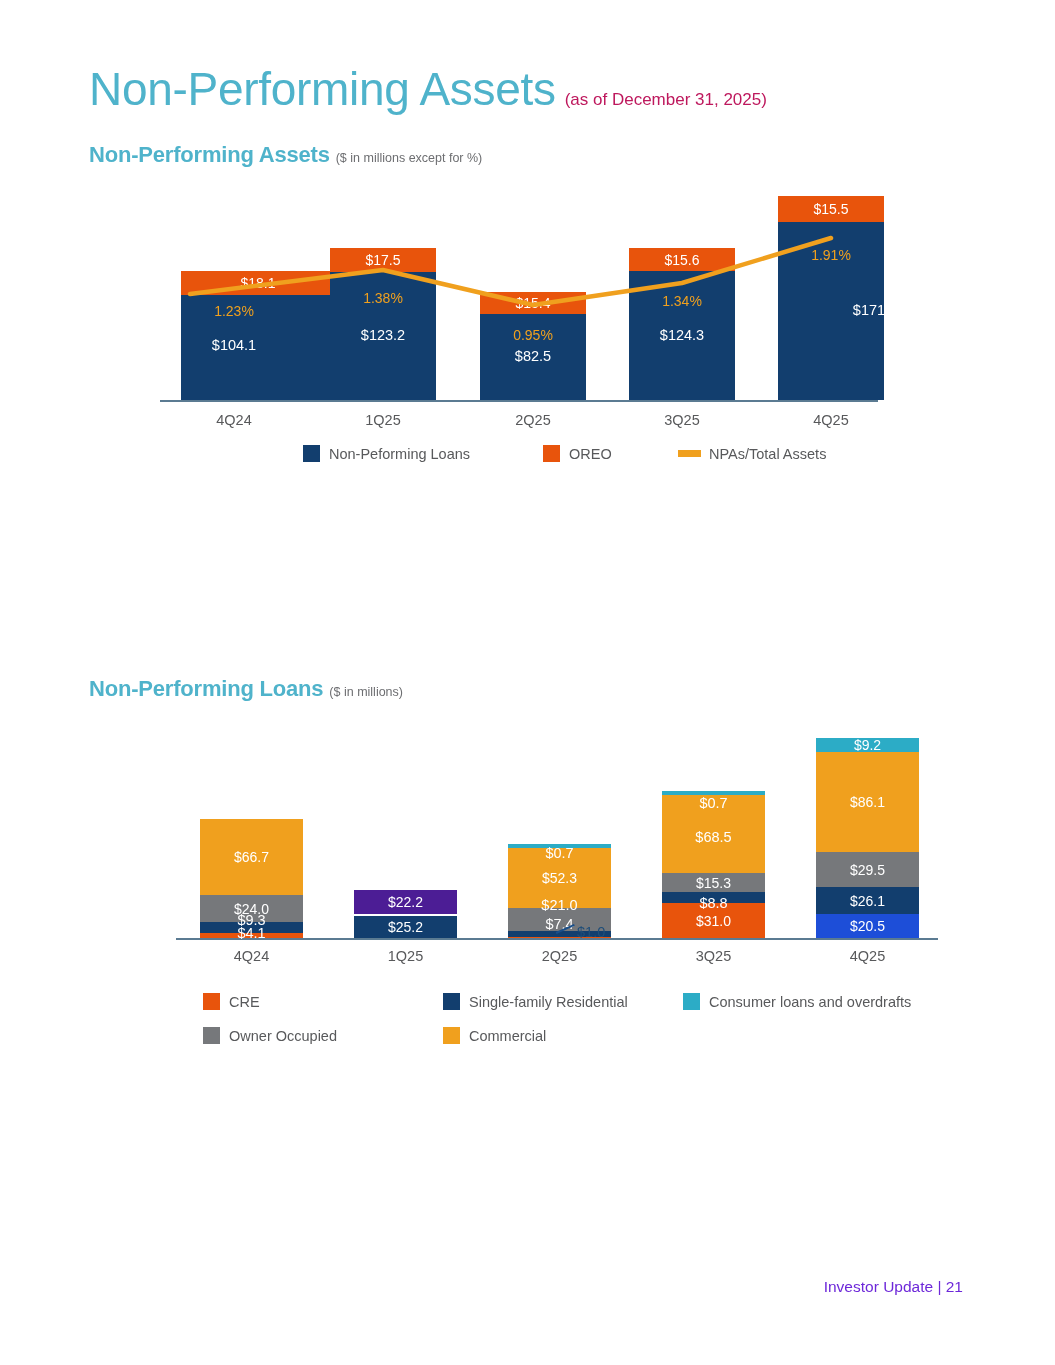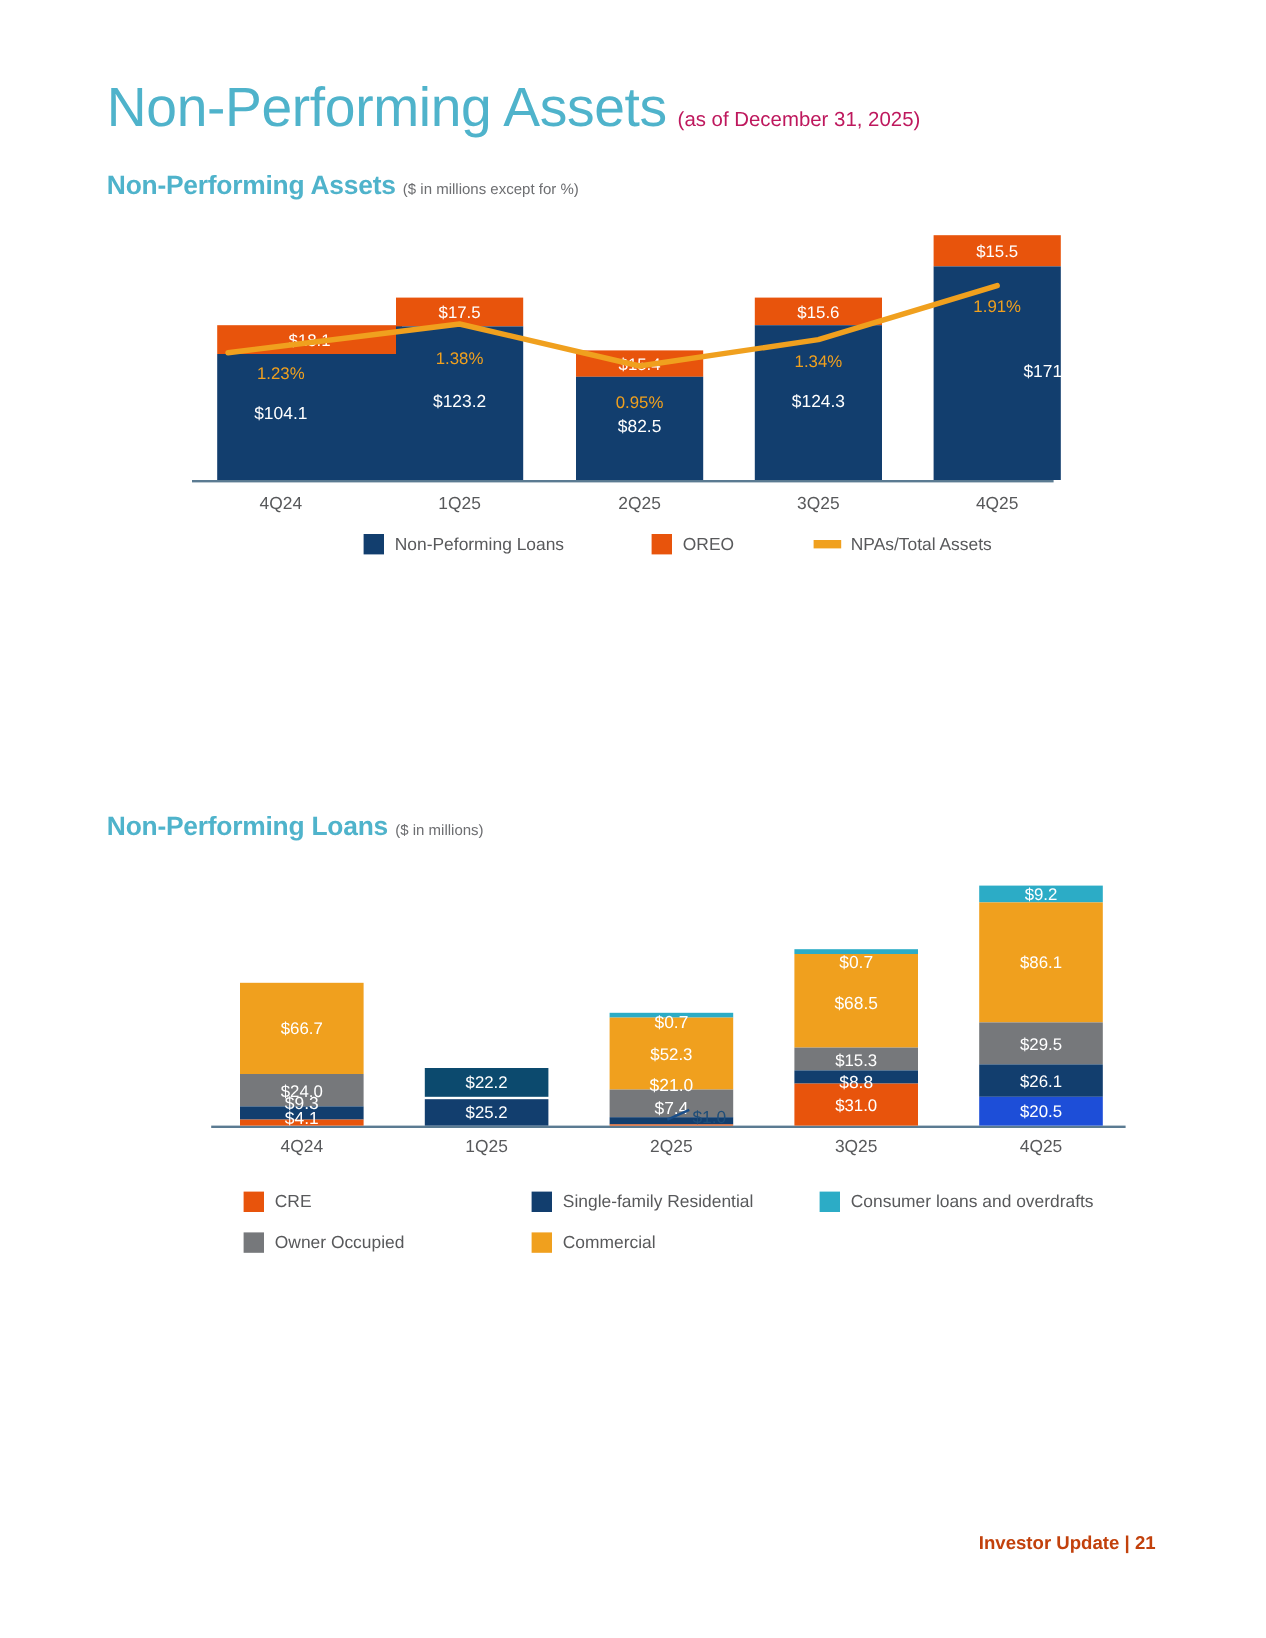--- a/index.html
+++ b/index.html
@@ -150,23 +150,22 @@
   }
   #legend-npl .legend-item { width: 240px; }
   #legend-npl .legend-item.wide { width: 260px; }
 
   
   #footer {
     position: absolute;
     right: 92px;
     top: 1278px;
     font-size: 15.5px;
-    color: #c2410c;
-    white-space: nowrap;
-    font-weight: bold;
+    color: #6d28d9;
+    white-space: nowrap;
   }
 
   
   .leader {
     position: absolute;
     background: #1a4f8a;
     height: 1.5px;
     transform-origin: left center;
   }
   .leader-label {
@@ -280,21 +279,21 @@
     <div class="seg" style="top:76px; height:27px; background:#76787B;">
       <span class="seg-label">$24.0</span>
     </div>
     <div class="seg" style="top:103px; height:11px; background:#123E6E;"></div>
     <div class="seg" style="top:114px; height:5px; background:#E8540C;"></div>
   </div>
   <div class="val-inside" style="left:200px; top:912px; width:103px;">$9.3</div>
   <div class="val-inside" style="left:200px; top:925px; width:103px;">$4.1</div>
 
   <div class="bar" style="left:354px; top:793px; width:103px; height:145px;">
-    <div class="seg" style="top:97px; height:24px; background:#0c4a6e;">
+    <div class="seg" style="top:97px; height:24px; background:#4c1d95;">
       <span class="seg-label">$22.2</span>
     </div>
     <div class="seg" style="top:123px; bottom:0; background:#123E6E;">
       <span class="seg-label">$25.2</span>
     </div>
   </div>
 
   <div class="bar" style="left:508px; top:844px; width:103px; height:94px;">
     <div class="seg" style="top:0; height:4px; background:#2CACC6;"></div>
     <div class="seg" style="top:4px; height:60px; background:#F0A01E;">

